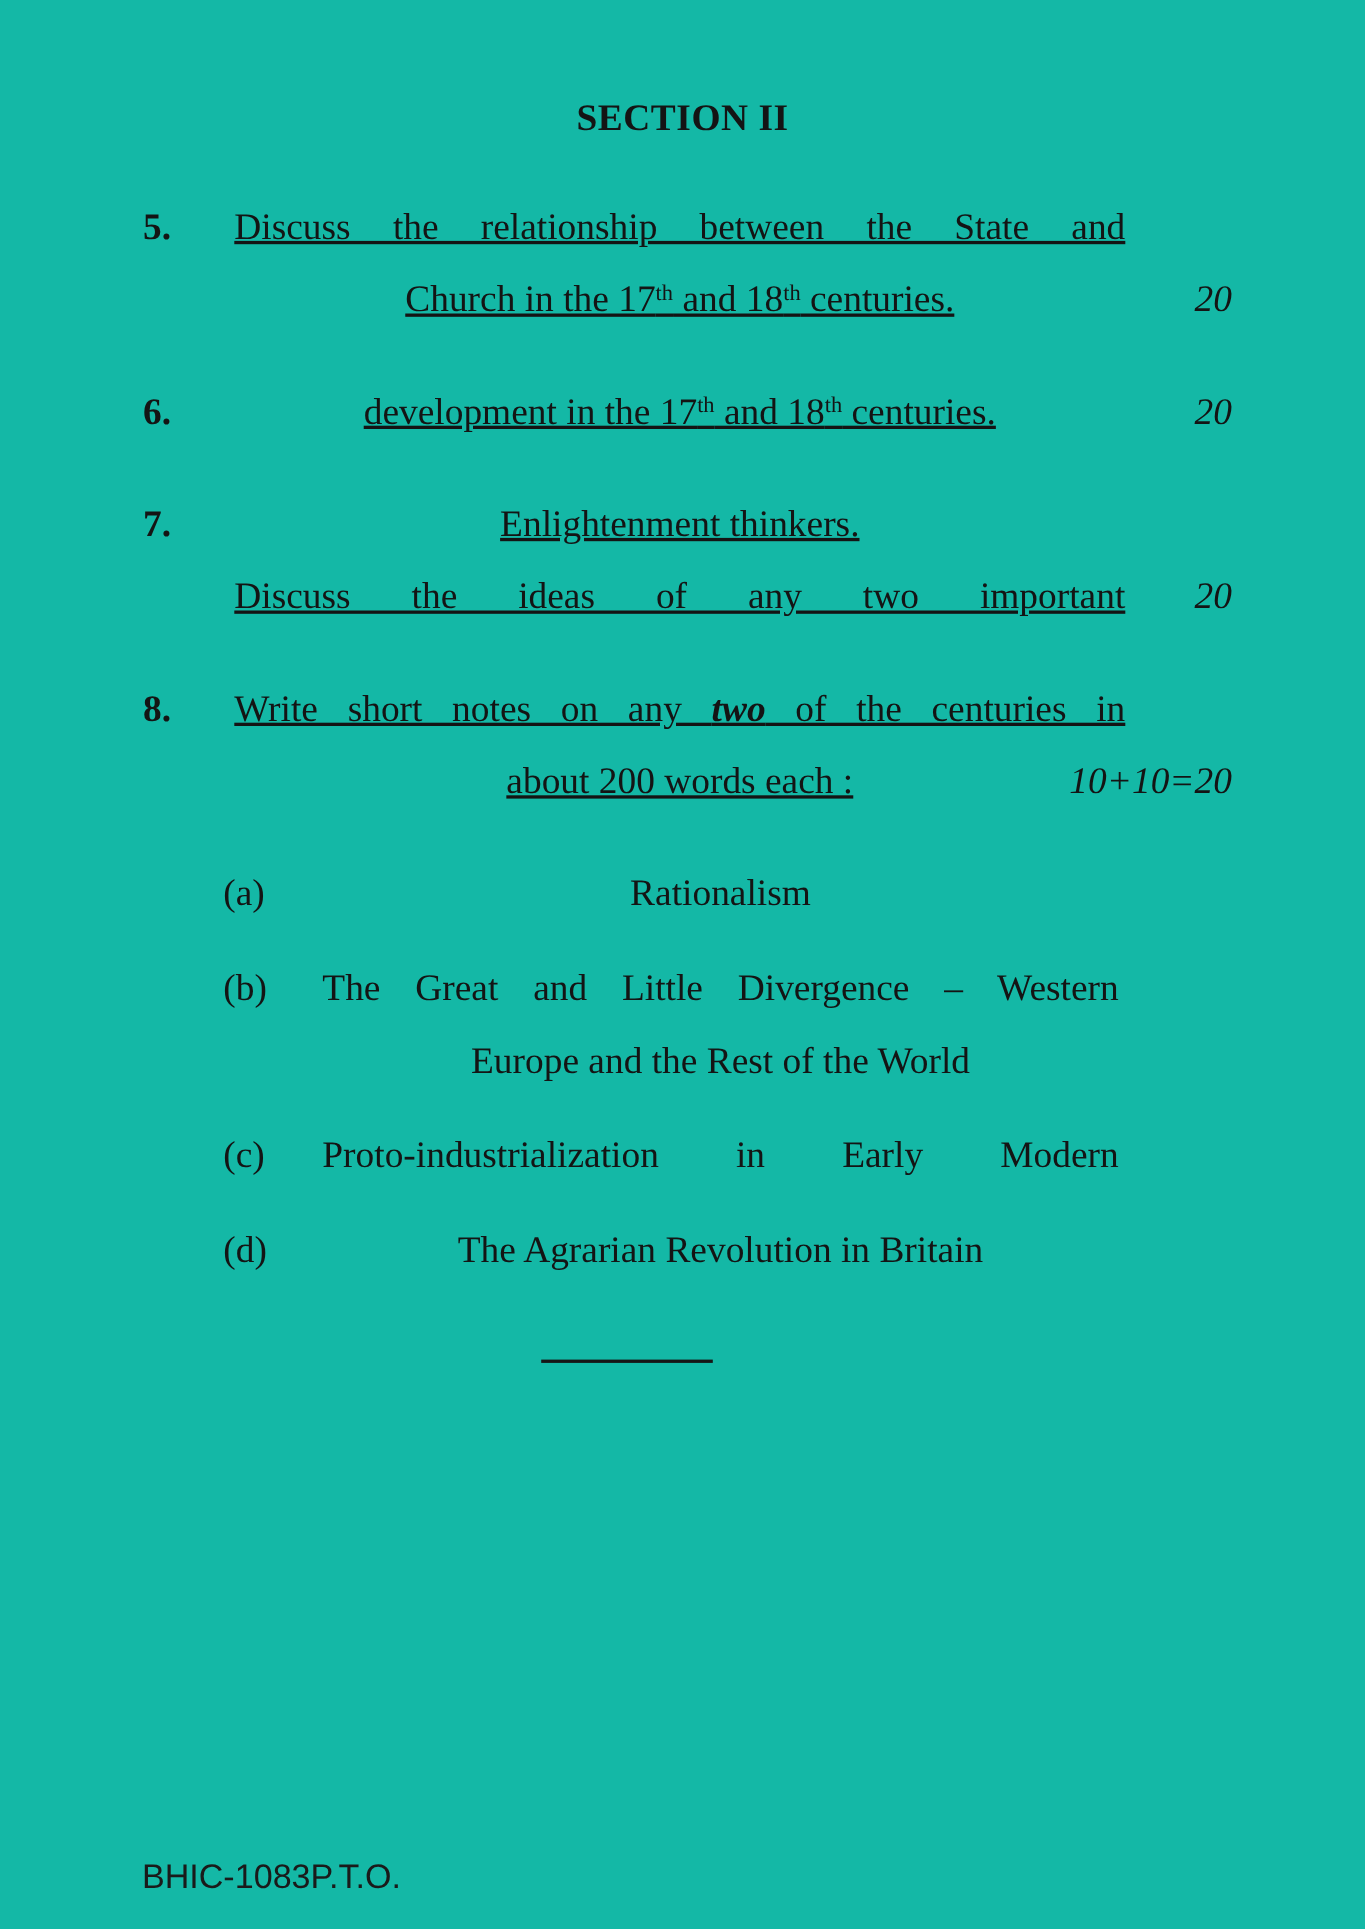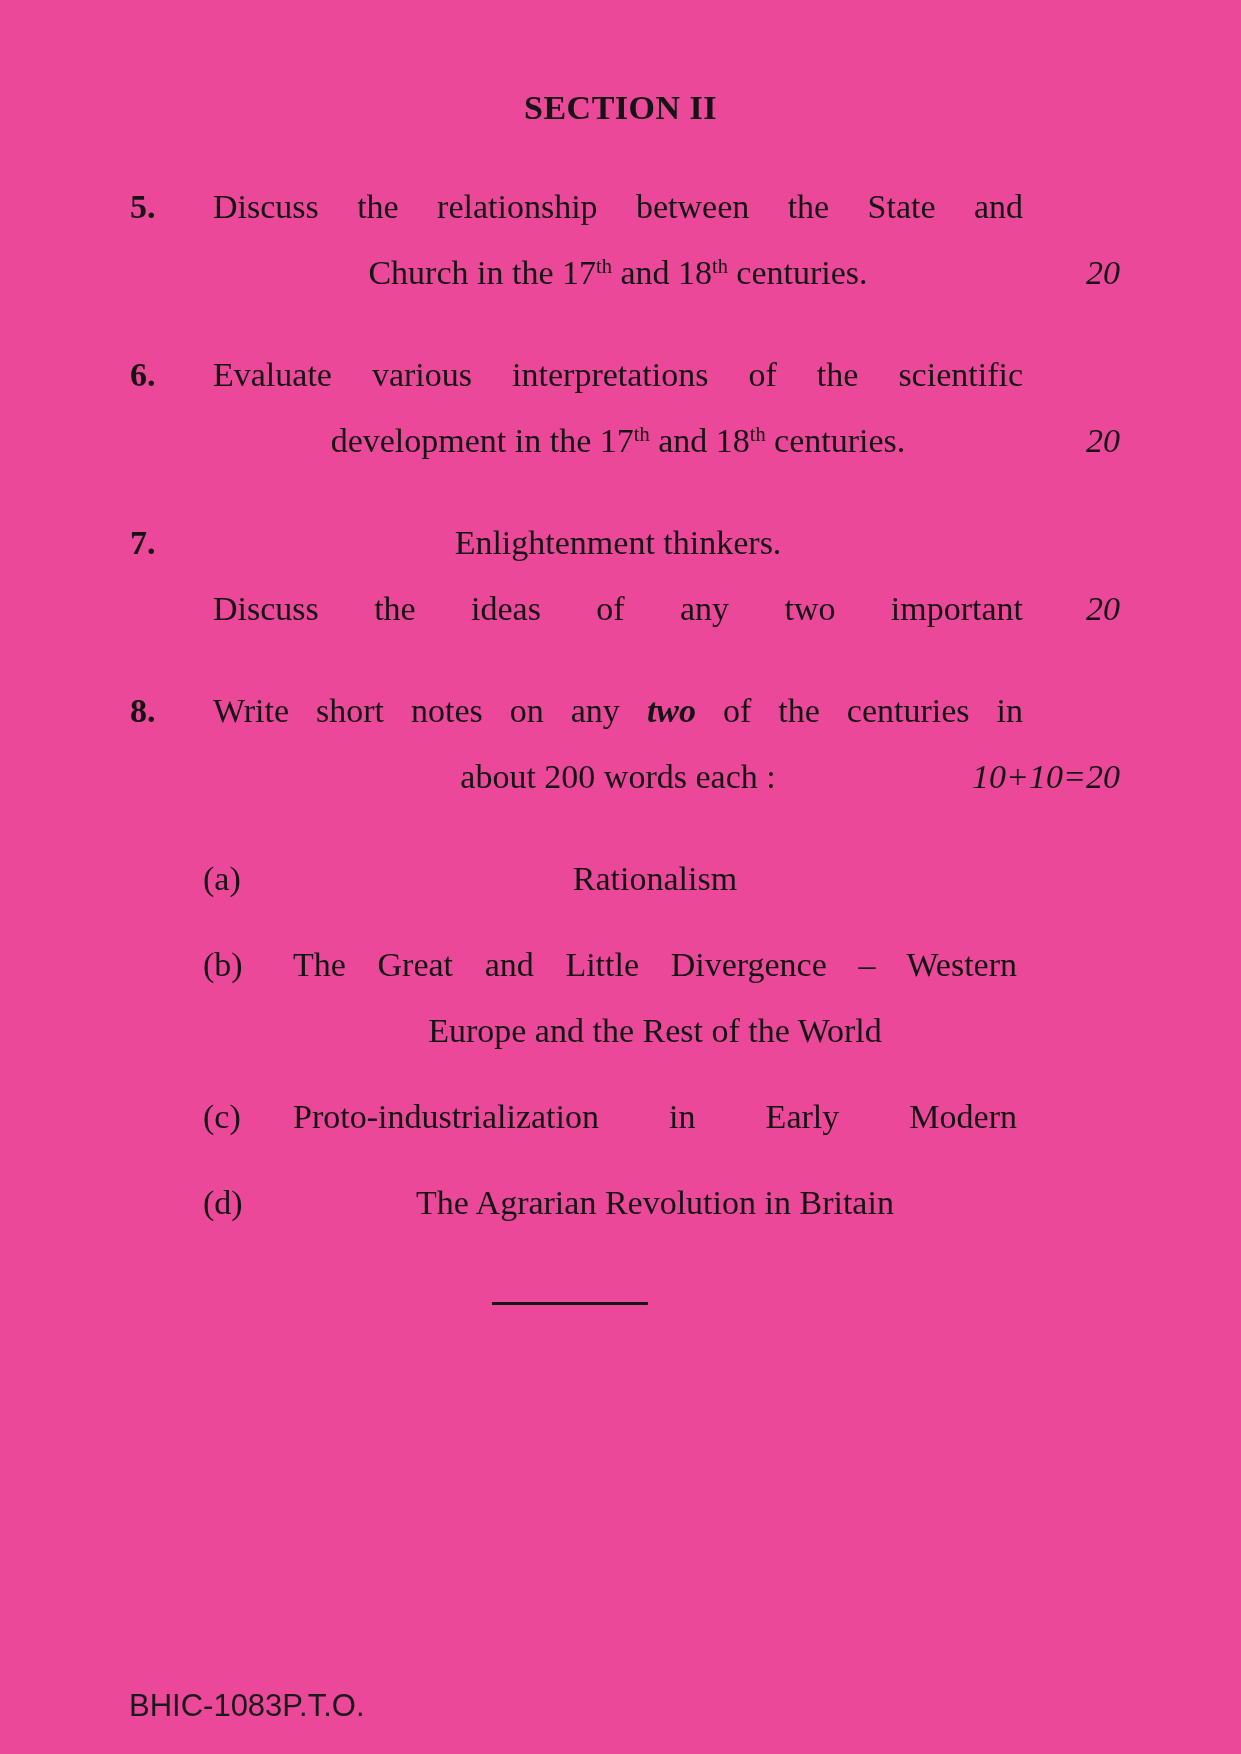--- a/index.html
+++ b/index.html
@@ -2,21 +2,21 @@
 <html><head>
 <meta charset="utf-8">
 <style>
   html, body { margin: 0; padding: 0; background: #ffffff; }
 
   .page {
     position: relative;
     width: 1241px;
     height: 1754px;
     margin: 0 auto;
-    background: #ec4899;
+    background: #14b8a6;
     font-family: "Liberation Serif", serif;
     font-size: 34px;
     line-height: 66px;
     color: #141414;
     overflow: hidden;
   }
 
   .content { padding-top: 88px; }
 
   .section-title {
@@ -25,21 +25,21 @@
     font-size: 34px;
     line-height: 40px;
     letter-spacing: 0.5px;
   }
 
   .questions { margin-top: 46px; }
 
   .q { display: flex; padding-left: 130px; margin-bottom: 36px; }
   .qnum { flex: none; width: 83px; font-weight: bold; }
   .qbody { flex: none; width: 810px; }
-  .qlines { position: relative; }
+  .qlines { position: relative; text-decoration: underline; }
 
   .line { text-align: center; }
   .line.just { text-align: justify; text-align-last: justify; }
 
   .marks {
     position: absolute;
     right: -97px;
     bottom: 0;
     font-style: italic;
     white-space: nowrap;
@@ -93,21 +93,20 @@
               <div class="line just"><span class="">Discuss the relationship between the State and</span></div>
               <div class="line"><span class="">Church in the 17</span><sup class="sup">th</sup><span class=""> and 18</span><sup class="sup">th</sup><span class=""> centuries.</span></div>
               <span class="marks">20</span>
             </div>
           </div>
         </div>
         <div class="q">
           <div class="qnum">6.</div>
           <div class="qbody">
             <div class="qlines">
-              <div class="line just"><span class="">Evaluate various interpretations of the scientific</span></div>
               <div class="line"><span class="">development in the 17</span><sup class="sup">th</sup><span class=""> and 18</span><sup class="sup">th</sup><span class=""> centuries.</span></div>
               <span class="marks">20</span>
             </div>
           </div>
         </div>
         <div class="q">
           <div class="qnum">7.</div>
           <div class="qbody">
             <div class="qlines">
               <div class="line"><span class="">Enlightenment thinkers.</span></div>

